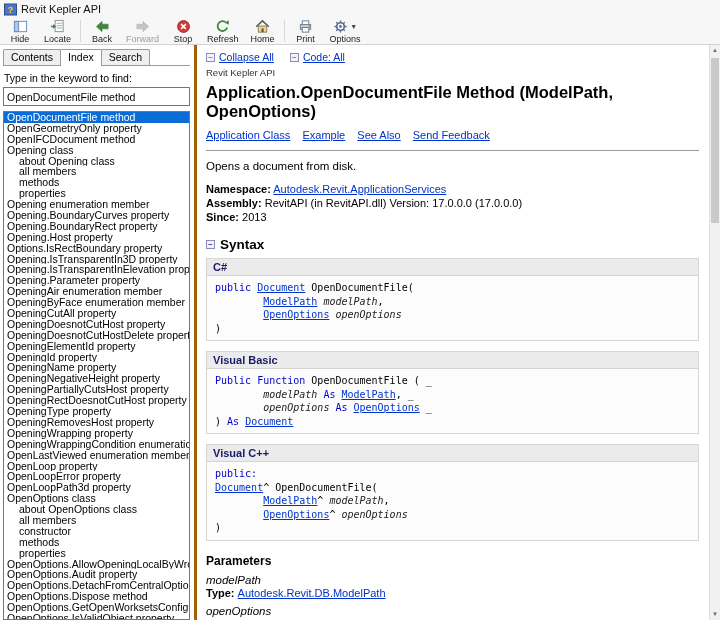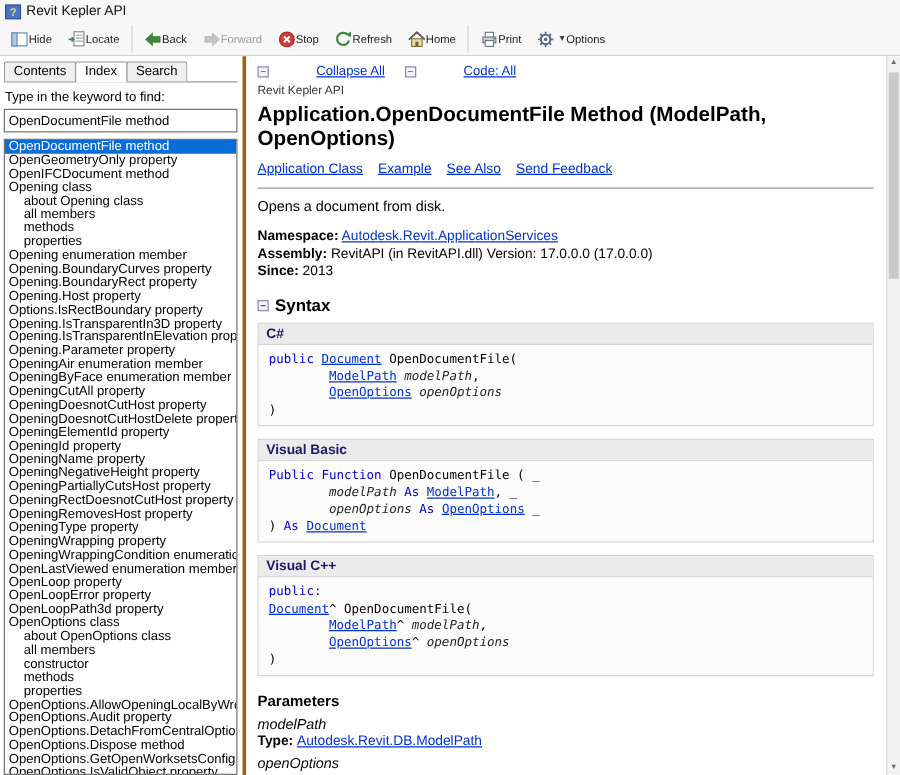--- a/index.html
+++ b/index.html
@@ -9,21 +9,21 @@
 
   
   .titlebar { height: 18px; flex: 0 0 18px; display: flex; align-items: center; gap: 4px;
               padding: 0 4px; background: #f7f7f7; }
   .titlebar .title-text { font-size: 11px; color: #111; }
   .app-icon svg { display: block; }
 
   
   .toolbar { flex: 0 0 27px; display: flex; align-items: stretch; padding: 0 2px;
              background: #f7f7f7; border-bottom: 1px solid #d2d2d2; }
-  .tbtn { display: flex; flex-direction: row; align-items: center; justify-content: center;
+  .tbtn { display: flex; flex-direction: column; align-items: center; justify-content: center;
           min-width: 36px; padding: 0 6px; font-size: 9px; color: #1a1a1a; cursor: default; }
   .tbtn .ticon { height: 15px; display: flex; align-items: center; }
   .tbtn .ticon svg { width: 15px; height: 15px; display: block; }
   .tbtn.disabled { color: #9b9b9b; }
   .tsep { width: 1px; background: #d8d8d8; margin: 2px 3px; }
   .opt-caret { font-size: 7px; color: #444; margin-left: 2px; }
   .opt-row { display: flex; align-items: center; }
 
   
   .main { flex: 1; display: flex; min-height: 0; }
@@ -44,21 +44,21 @@
                white-space: nowrap; overflow: hidden; }
   .list-item.indent { padding-left: 15px; }
   .list-item.selected { background: #0a6cd6; color: #fff; }
 
   
   .content { flex: 1; position: relative; overflow: hidden; background: #fff; }
   .content-inner { position: absolute; top: 0; left: 0; right: 11px; bottom: 0;
                    overflow: hidden; padding: 4px 10px 0 9px; }
   .content-top { display: flex; gap: 16px; font-size: 10.5px; padding: 2px 0 3px; }
   .minilink { color: #0033cc; text-decoration: none; display: inline-flex; align-items: center; gap: 4px; }
-  .minilink span.lbl { text-decoration: underline; margin-left: 34px; }
+  .minilink span.lbl { text-decoration: underline; }
   .toggle-glyph { display: inline-block; width: 9px; height: 9px; border: 1px solid #8a8ab8;
                   background: #f2f2fb; color: #3c3c8c; font-size: 8px; line-height: 7px;
                   text-align: center; flex: 0 0 9px; }
   .running-header { font-size: 9.5px; color: #333; margin: 1px 0 5px; }
   .page-title { font-size: 16.5px; font-weight: bold; margin: 0 0 8px; }
   .nav-links { font-size: 11px; margin-bottom: 9px; }
   .nav-links a { color: #0033cc; margin-right: 9px; }
   .divider { border-top: 1px solid #9a9a9a; margin: 0 0 9px; }
   .para { font-size: 11.5px; margin: 2px 0 11px; }
   .meta-line { font-size: 11px; margin: 1px 0; line-height: 13px; }
@@ -231,22 +231,22 @@
           <div class="list-item">OpeningByFace enumeration member</div>
           <div class="list-item">OpeningCutAll property</div>
           <div class="list-item">OpeningDoesnotCutHost property</div>
           <div class="list-item">OpeningDoesnotCutHostDelete property</div>
           <div class="list-item">OpeningElementId property</div>
           <div class="list-item">OpeningId property</div>
           <div class="list-item">OpeningName property</div>
           <div class="list-item">OpeningNegativeHeight property</div>
           <div class="list-item">OpeningPartiallyCutsHost property</div>
           <div class="list-item">OpeningRectDoesnotCutHost property</div>
+          <div class="list-item">OpeningType property</div>
           <div class="list-item">OpeningRemovesHost property</div>
-          <div class="list-item">OpeningType property</div>
           <div class="list-item">OpeningWrapping property</div>
           <div class="list-item">OpeningWrappingCondition enumeration</div>
           <div class="list-item">OpenLastViewed enumeration member</div>
           <div class="list-item">OpenLoop property</div>
           <div class="list-item">OpenLoopError property</div>
           <div class="list-item">OpenLoopPath3d property</div>
           <div class="list-item">OpenOptions class</div>
           <div class="list-item indent">about OpenOptions class</div>
           <div class="list-item indent">all members</div>
           <div class="list-item indent">constructor</div>

